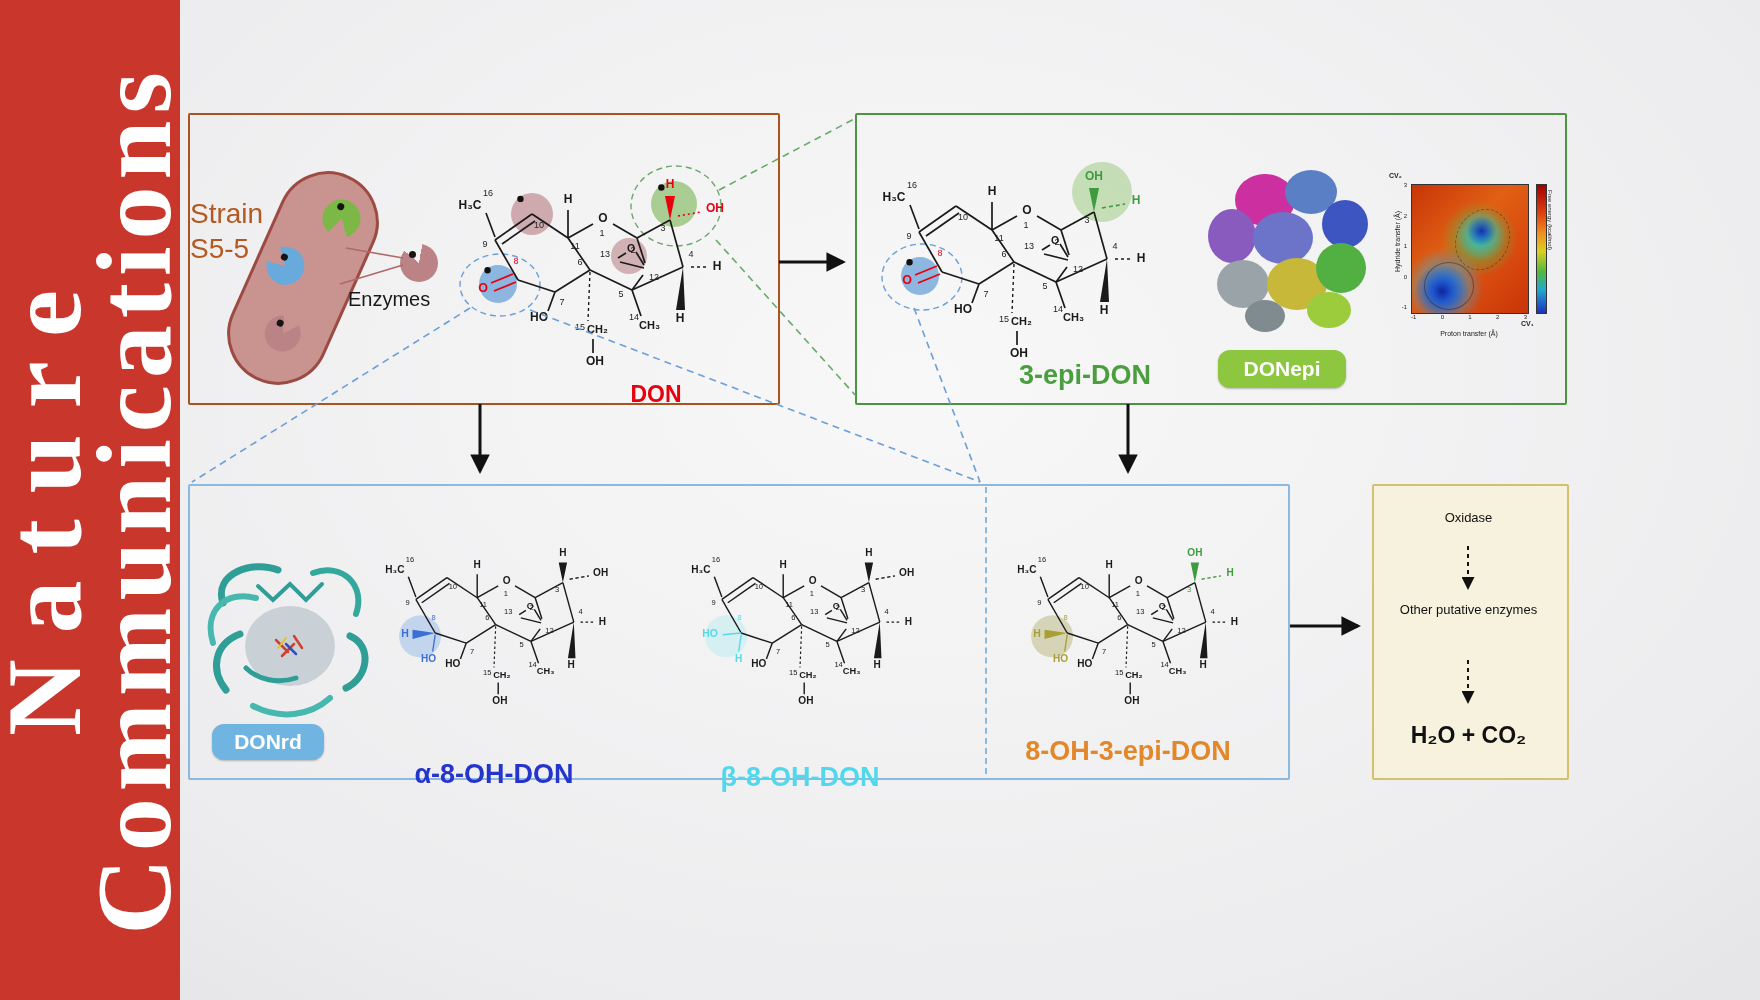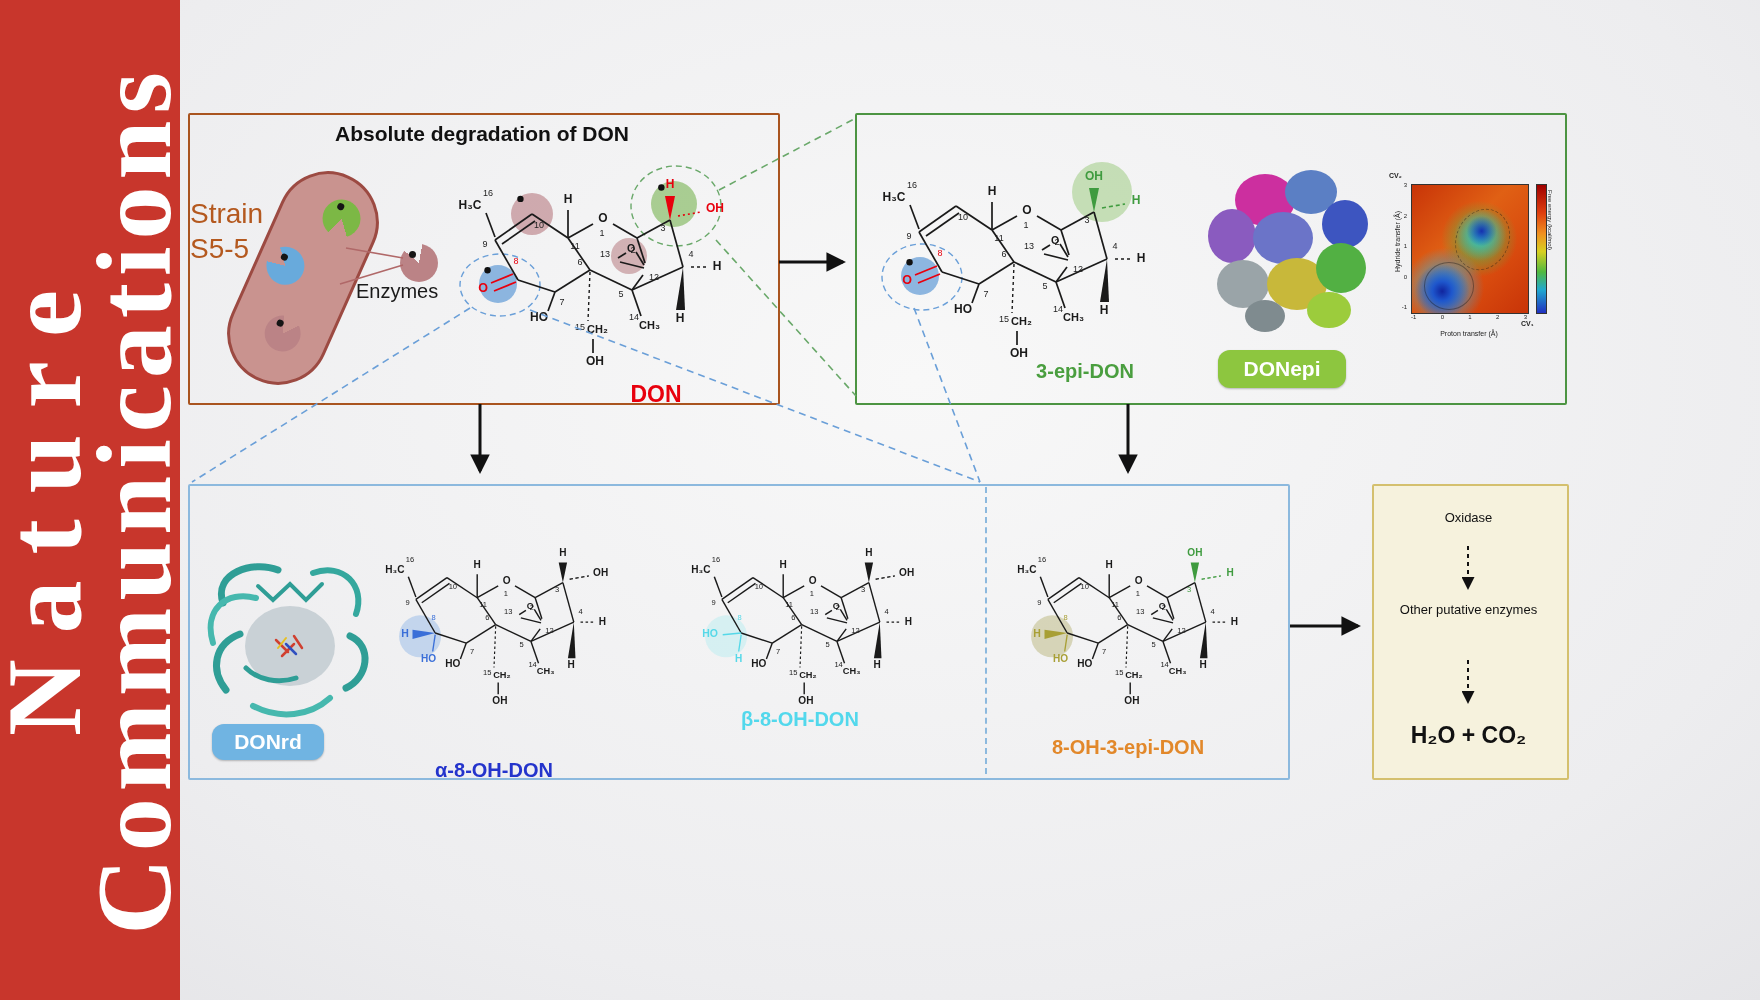--- a/index.html
+++ b/index.html
@@ -14,21 +14,21 @@
       text-align:center;line-height:90px;font-size:106px;white-space:nowrap;}
   .banner-line.l1{letter-spacing:26px;}
   .banner-line.l2{letter-spacing:7px;}
   
   .panel{position:absolute;border:2.5px solid transparent;border-radius:2px;}
   .panel-title{position:absolute;left:0;right:0;text-align:center;font-weight:700;font-size:21px;color:#111;}
   
   .molecule{position:absolute;}
   .molecule svg{width:100%;height:100%;display:block;overflow:visible;}
   svg text{font-family:"Liberation Sans",sans-serif;}
-  .mol-name{position:absolute;text-align:center;font-weight:700;font-size:20px;height:28px;}
+  .mol-name{position:absolute;text-align:center;font-weight:700;font-size:27px;height:28px;}
   
   .badge{position:absolute;border-radius:12px;color:#fff;font-weight:700;font-size:21px;
          display:flex;align-items:center;justify-content:center;box-shadow:0 1px 2px rgba(0,0,0,0.25);}
   
   #capsule{position:absolute;left:252px;top:166px;width:96px;height:218px;border-radius:52px;
            border:3px solid #9c4a42;background:#c9938f;transform:rotate(24deg);}
   .pac{position:absolute;border-radius:50%;background:conic-gradient(from var(--from), var(--c) 0 300deg, rgba(0,0,0,0) 300deg 360deg);}
   .pacdot{position:absolute;width:7px;height:7px;border-radius:50%;background:#151515;}
   .plain-label{position:absolute;}
   
@@ -69,38 +69,37 @@
 <div id="page">
 
   <div id="banner" style="background: rgb(200, 54, 44);">
     <div class="rot">
       <div class="banner-line l1">Nature</div>
       <div class="banner-line l2">Communications</div>
     </div>
   </div>
 
   <div class="panel" style="left: 188px; top: 113px; width: 588px; height: 288px; border-color: rgb(169, 84, 31);"></div>
-  <div class="panel-title" style="left:188px;width:588px;top:122px;">Absolute degradation of DON</div>
 
   <div id="capsule">
     <div class="pac" style="left:40px;top:20px;width:38px;height:38px;--c:#7cb845;--from:200deg;">
         <div class="pacdot" style="left:10px;top:5px;"></div>
       </div>
     <div class="pac" style="left:8px;top:86px;width:38px;height:38px;--c:#68aadc;--from:320deg;">
         <div class="pacdot" style="left:11px;top:8px;"></div>
       </div>
     <div class="pac" style="left:34px;top:150px;width:36px;height:36px;--c:#bb8386;--from:40deg;">
         <div class="pacdot" style="left:8px;top:6px;"></div>
       </div>
   </div>
   <div class="plain-label" style="left: 190px; top: 196px; width: 86px; font-size: 28px; line-height: 1.25; color: rgb(180, 89, 31);">Strain S5-5</div>
   <div class="pac" style="left:400px;top:244px;width:38px;height:38px;--c:#bb8386;--from:10deg;">
       <div class="pacdot" style="left:9px;top:7px;"></div>
     </div>
-  <div class="plain-label" style="left:348px;top:280px;width:110px;font-size:20px;padding-left:8px;">Enzymes</div>
+  <div class="plain-label" style="left:348px;top:288px;width:110px;font-size:20px;">Enzymes</div>
 
   <div class="molecule" style="left:438px;top:160px;width:300px;height:240px;">
       <svg viewBox="0 0 300 240">
         <circle cx="94" cy="54" r="21" fill="rgba(176,110,116,0.55)"></circle>
         <circle cx="82.45" cy="38.88" r="3.2" fill="#111"></circle>
         <circle cx="191" cy="96" r="18" fill="rgba(176,110,116,0.5)"></circle>
         <circle cx="236" cy="44" r="23" fill="rgba(118,178,80,0.6)"></circle>
         <circle cx="223.35" cy="27.44" r="3.2" fill="#111"></circle>
         <circle cx="60" cy="124" r="19" fill="rgba(84,148,212,0.65)"></circle>
         <circle cx="49.55" cy="110.32" r="3.2" fill="#111"></circle>
@@ -426,21 +425,21 @@
         <text x="47" y="87" font-size="9" fill="#222" text-anchor="middle" font-weight="400">9</text>
         <text x="101" y="68" font-size="9" fill="#222" text-anchor="middle" font-weight="400">10</text>
         <text x="137" y="89" font-size="9" fill="#222" text-anchor="middle" font-weight="400">11</text>
         <text x="216" y="120" font-size="9" fill="#222" text-anchor="middle" font-weight="400">12</text>
         <text x="167" y="97" font-size="9" fill="#222" text-anchor="middle" font-weight="400">13</text>
         <text x="196" y="160" font-size="9" fill="#222" text-anchor="middle" font-weight="400">14</text>
         <text x="142" y="170" font-size="9" fill="#222" text-anchor="middle" font-weight="400">15</text>
         <text x="50" y="36" font-size="9" fill="#222" text-anchor="middle" font-weight="400">16</text>
       </svg>
     </div>
-  <div class="mol-name" style="left: 700px; top: 708px; width: 200px; color: rgb(82, 216, 236);">β-8-OH-DON</div>
+  <div class="mol-name" style="left: 700px; top: 762px; width: 200px; color: rgb(82, 216, 236);">β-8-OH-DON</div>
 
   <div class="molecule" style="left:1000px;top:532px;width:252px;height:202px;">
       <svg viewBox="0 0 300 240">
         <circle cx="62" cy="124" r="25" fill="rgba(180,175,110,0.45)"></circle>
         <line x1="48" y1="53" x2="57" y2="77" stroke="#1a1a1a" stroke-width="1.7"></line>
         <line x1="57" y1="80" x2="94" y2="54" stroke="#1a1a1a" stroke-width="1.7"></line>
         <line x1="64" y1="84" x2="97" y2="61" stroke="#1a1a1a" stroke-width="1.7"></line>
         <line x1="94" y1="54" x2="130" y2="78" stroke="#1a1a1a" stroke-width="1.7"></line>
         <line x1="130" y1="78" x2="152" y2="110" stroke="#1a1a1a" stroke-width="1.7"></line>
         <line x1="152" y1="110" x2="117" y2="132" stroke="#1a1a1a" stroke-width="1.7"></line>

